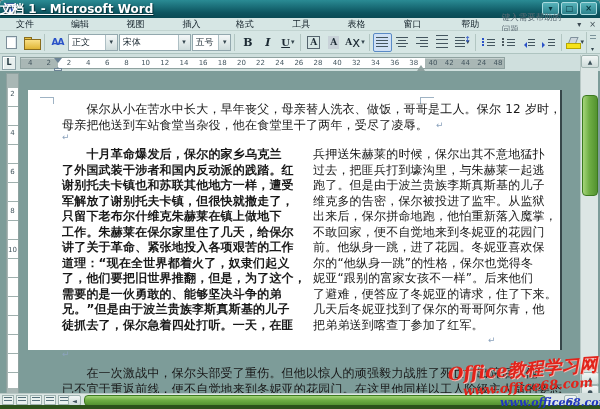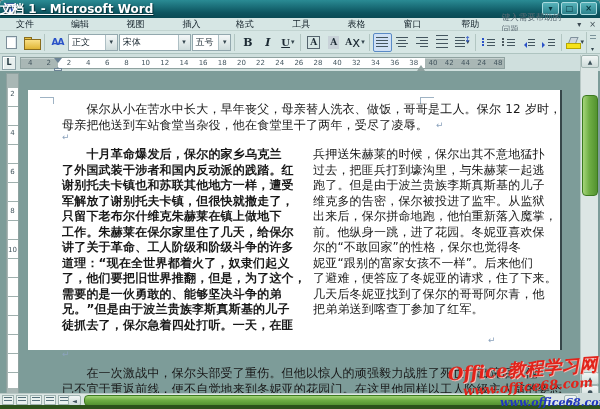--- a/index.html
+++ b/index.html
@@ -360,35 +360,36 @@
       <span class="pilcrow" style="left:408px;top:30px;" data-name="paragraph-mark">↵</span>
       <span class="pilcrow" style="left:34px;top:42px;" data-name="paragraph-mark">↵</span>
 
       <div class="txt colL" data-name="column-left">
           <span data-name="text-line">　　十月革命爆发后，保尔的家乡乌克兰</span>
           <span data-name="text-line">了外国武装干涉者和国内反动派的践踏。红</span>
           <span data-name="text-line">谢别托夫卡镇也和苏联其他地方一样，遭受</span>
           <span data-name="text-line">军解放了谢别托夫卡镇，但很快就撤走了，</span>
           <span data-name="text-line">只留下老布尔什维克朱赫莱在镇上做地下</span>
           <span data-name="text-line">工作。朱赫莱在保尔家里住了几天，给保尔</span>
-          <span data-name="text-line">讲了关于革命、工人阶级和阶级斗争的许多</span>
+          <span data-name="text-line">讲了关于革命、紧张地投入各项艰苦的工作</span>
           <span data-name="text-line">道理：“现在全世界都着火了，奴隶们起义</span>
           <span data-name="text-line">了，他们要把旧世界推翻，但是，为了这个，</span>
           <span data-name="text-line">需要的是一伙勇敢的、能够坚决斗争的弟</span>
           <span data-name="text-line">兄。”但是由于波兰贵族李斯真斯基的儿子</span>
           <span data-name="text-line">徒抓去了，保尔急着四处打听。一天，在匪</span>
         </div>
       <div class="txt colR" data-name="column-right">
           <span data-name="text-line">兵押送朱赫莱的时候，保尔出其不意地猛扑</span>
           <span data-name="text-line">过去，把匪兵打到壕沟里，与朱赫莱一起逃</span>
           <span data-name="text-line">跑了。但是由于波兰贵族李斯真斯基的儿子</span>
           <span data-name="text-line">维克多的告密，保尔被投进了监牢。从监狱</span>
           <span data-name="text-line">出来后，保尔拼命地跑，他怕重新落入魔掌，</span>
+          <span data-name="text-line">不敢回家，便不自觉地来到冬妮亚的花园门</span>
           <span data-name="text-line">前。他纵身一跳，进了花园。冬妮亚喜欢保</span>
-          <span data-name="text-line">尔的“不敢回家”的性格，保尔也觉得冬</span>
+          <span data-name="text-line">尔的“他纵身一跳”的性格，保尔也觉得冬</span>
           <span data-name="text-line">妮亚“跟别的富家女孩不一样”。后来他们</span>
           <span data-name="text-line">了避难，便答应了冬妮亚的请求，住了下来。</span>
           <span data-name="text-line">几天后冬妮亚找到了保尔的哥哥阿尔青，他</span>
           <span data-name="text-line">把弟弟送到喀查丁参加了红军。</span>
         </div>
       <span class="pilcrow" style="left:460px;top:245px;" data-name="paragraph-mark">↵</span>
       <span class="pilcrow" style="left:34px;top:259px;" data-name="paragraph-mark">↵</span>
 
       <div class="txt p3" data-name="paragraph-3">
           <span data-name="text-line">　　在一次激战中，保尔头部受了重伤。但他以惊人的顽强毅力战胜了死亡。出院后，他</span>

